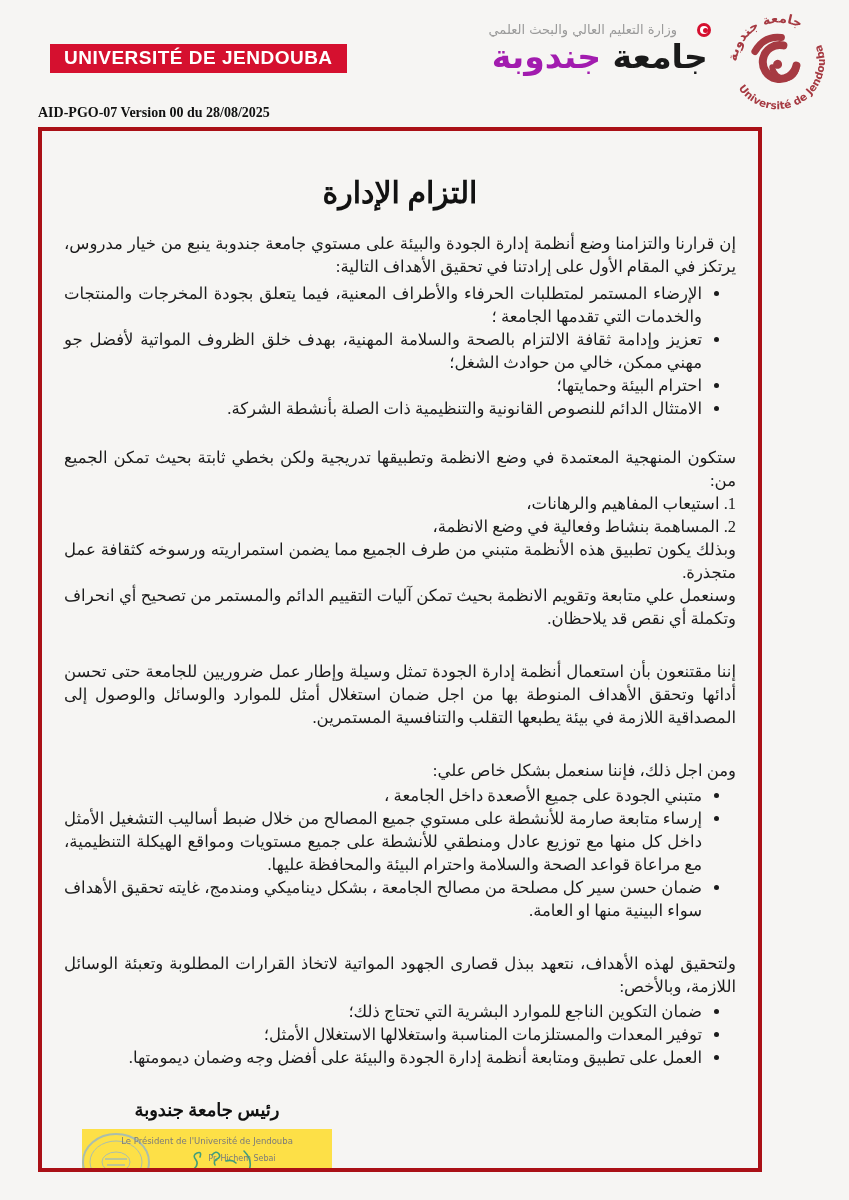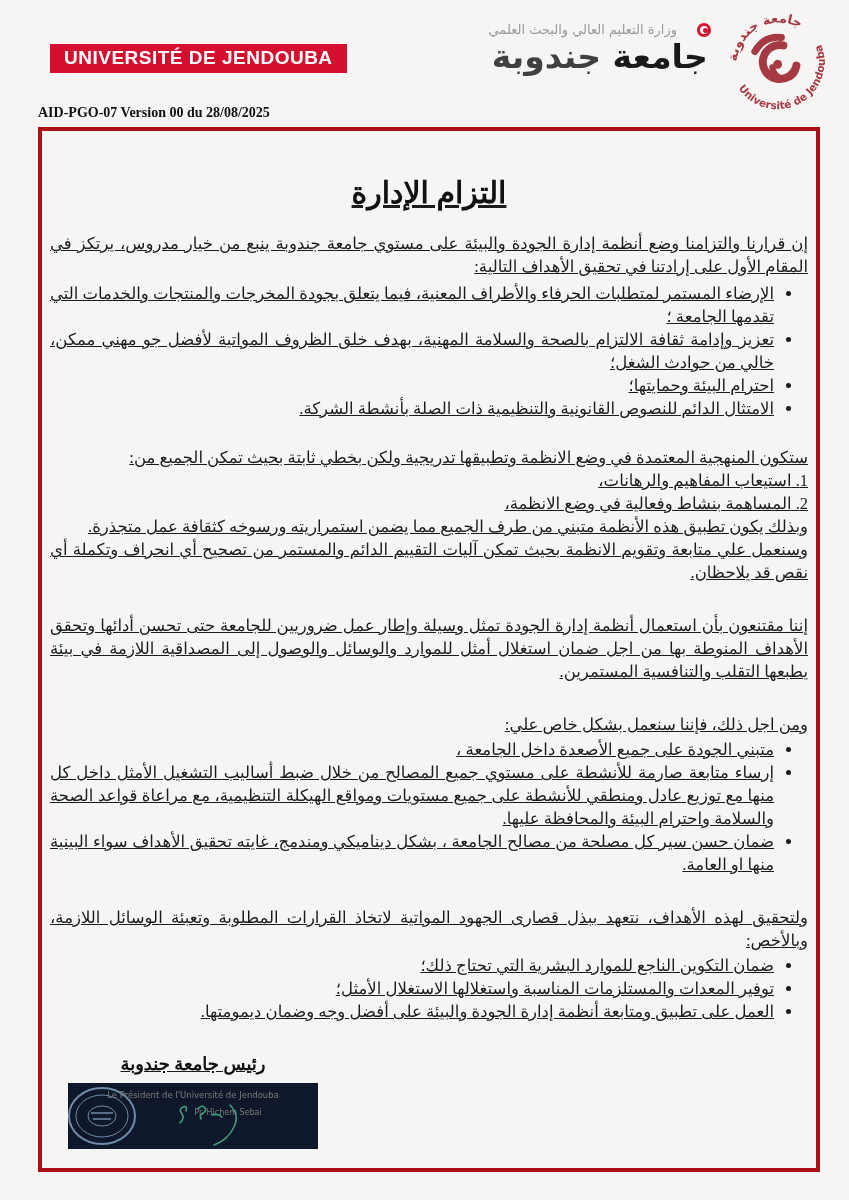--- a/index.html
+++ b/index.html
@@ -50,28 +50,28 @@
   .flag-dot::before {
     content:""; position:absolute; left:6px; top:5px; width:5px; height:5px;
     border-radius:50%; background:#d5102f; z-index:1;
   }
   .brand-name {
     margin-top:2px; direction:rtl;
     font-family:"DejaVu Sans","Liberation Sans",sans-serif;
     font-weight:bold; font-size:33px; line-height:1.1; white-space:nowrap;
   }
   .brand-name .b-black { color:#1a1a1a; }
-  .brand-name .b-red { color:#404040; }
+  .brand-name .b-red { color:#a21caf; }
   .seal { position:absolute; right:12px; top:4px; width:118px; height:118px; transform:rotate(-28deg); }
 
   
   .content-box {
-    position:absolute; left:38px; top:127px; width:782px; height:1045px;
+    position:absolute; left:38px; top:127px; width:724px; height:1045px;
     border:4px solid #aa1016; background:transparent;
-    padding:0 8px; overflow:hidden;text-decoration:underline;
+    padding:0 22px; overflow:hidden;
   }
   .doc-title {
     margin-top:44px; text-align:center; direction:rtl;
     font-weight:bold; font-size:30px; color:#121212;
   }
   .body-text { direction:rtl; font-size:16.5px; line-height:23px; color:#1b1b1b; }
   .para { text-align:justify; }
   .para.intro { margin-top:22px; }
   ul.dots { list-style:disc; padding-right:34px; margin-top:4px; }
   ul.dots li { text-align:justify; }
@@ -80,21 +80,21 @@
   .numline { text-align:right; }
   .numline::before { counter-increment:n; content:counter(n) ". "; }
   .conviction { margin-top:30px; }
   .actions-intro { margin-top:30px; text-align:right; }
   .commit-intro { margin-top:30px; }
   ul.dots.tight { margin-top:2px; }
 
   
   .sig-area { direction:ltr; width:250px; margin:30px 0 0 18px; }
   .sig-title { direction:rtl; text-align:center; font-weight:bold; font-size:18px; color:#111; }
-  .sig-card { position:relative; margin-top:8px; width:250px; height:66px; background:#0f172a; }
+  .sig-card { position:relative; margin-top:8px; width:250px; height:66px; background:#fde047; }
   .sig-fr {
     position:absolute; left:0; right:0; top:7px; text-align:center;
     font-family:"DejaVu Sans","Liberation Sans",sans-serif;
     font-size:8.5px; color:#7a7a7a;
   }
   .sig-name {
     position:absolute; left:70px; right:0; top:25px; text-align:center;
     font-family:"DejaVu Sans","Liberation Sans",sans-serif;
     font-size:8px; color:#7a7a7a;
   }

